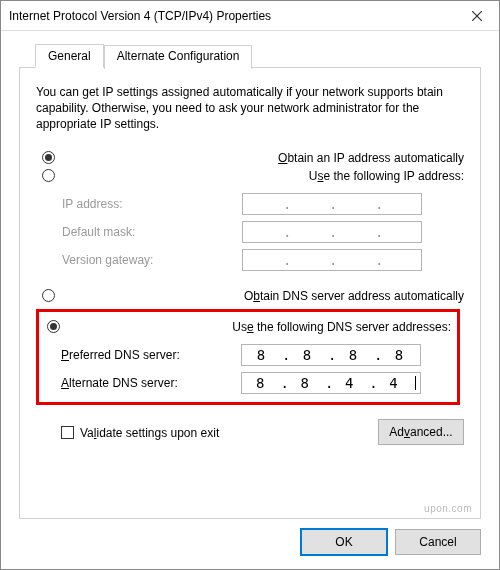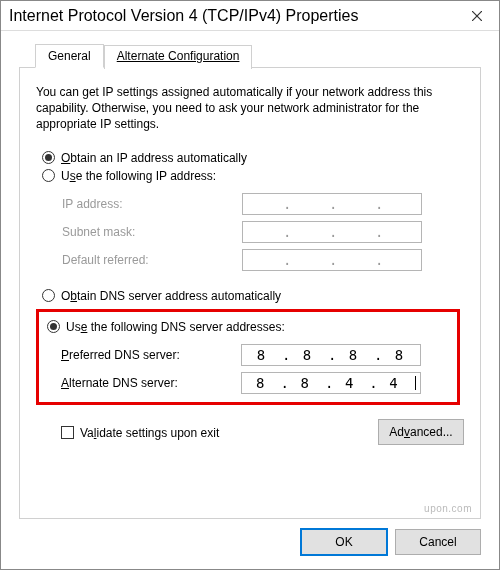--- a/index.html
+++ b/index.html
@@ -22,21 +22,21 @@
     flex-direction: column;
   }
   .titlebar {
     height: 30px;
     display: flex;
     align-items: center;
     justify-content: space-between;
     padding: 0 0 0 8px;
     border-bottom: 1px solid #ddd;
   }
-  .titlebar-title { font-size: 16px; }
+  .titlebar-title { font-size: 12px; }
   .titlebar-close {
     width: 45px;
     height: 29px;
     display: flex;
     align-items: center;
     justify-content: center;
     font-size: 14px;
     color: #333;
   }
   .content {
@@ -63,36 +63,36 @@
   }
   .tab.active {
     background: #fff;
     border-bottom: 1px solid #fff;
   }
   .tab:not(.active) {
     background: #fff;
     top: 2px;
     padding-top: 3px;
     padding-bottom: 3px;
-    text-decoration: underline;
   }
   .panel {
     border: 1px solid #d0d0d0;
     flex: 1;
     padding: 16px 16px 12px 16px;
     font-size: 12px;
     position: relative;
     z-index: 1;
   }
   .desc { line-height: 1.35; margin-bottom: 18px; }
   .radio-row {
     display: flex;
     align-items: center;
     margin: 4px 0 4px 6px;
     gap: 6px;
+    justify-content: space-between;
   }
   .radio-outer {
     width: 13px; height: 13px; border: 1px solid #333; border-radius: 50%;
     display: flex; align-items: center; justify-content: center;
     background: #fff;
   }
   .radio-outer.checked::after {
     content: ""; width: 7px; height: 7px; background: #333; border-radius: 50%;
   }
   .ul { text-decoration: underline; }
@@ -191,21 +191,21 @@
     </div>
   </div>
 
   <div class="content">
     <div class="tabs">
       <div class="tab active">General</div>
       <div class="tab">Alternate Configuration</div>
     </div>
 
     <div class="panel">
-      <div class="desc">You can get IP settings assigned automatically if your network address this capability. Otherwise, you need to ask your network administrator for the appropriate IP settings.</div>
+      <div class="desc">You can get IP settings assigned automatically if your network supports btain capability. Otherwise, you need to ask your network administrator for the appropriate IP settings.</div>
 
       <div class="radio-row">
         <span class="radio-outer checked"></span>
         <span><span class="ul">O</span><span>btain an IP address automatically</span></span>
       </div>
       <div class="radio-row">
         <span class="radio-outer"></span>
         <span>U<span class="ul">s</span>e the following IP address:</span>
       </div>
 
@@ -215,32 +215,32 @@
           <div class="ip-box">
             <span class="oct"></span>
               <span class="dot">.</span>
             <span class="oct"></span>
               <span class="dot">.</span>
             <span class="oct"></span>
               <span class="dot">.</span>
             <span class="oct"></span>
           </div>
 
-          <div class="ip-label">Subnet mask:</div>
-          <div class="ip-box">
-            <span class="oct"></span>
-              <span class="dot">.</span>
-            <span class="oct"></span>
-              <span class="dot">.</span>
-            <span class="oct"></span>
-              <span class="dot">.</span>
-            <span class="oct"></span>
-          </div>
-
-          <div class="ip-label">Default referred:</div>
+          <div class="ip-label">Default mask:</div>
+          <div class="ip-box">
+            <span class="oct"></span>
+              <span class="dot">.</span>
+            <span class="oct"></span>
+              <span class="dot">.</span>
+            <span class="oct"></span>
+              <span class="dot">.</span>
+            <span class="oct"></span>
+          </div>
+
+          <div class="ip-label">Version gateway:</div>
           <div class="ip-box">
             <span class="oct"></span>
               <span class="dot">.</span>
             <span class="oct"></span>
               <span class="dot">.</span>
             <span class="oct"></span>
               <span class="dot">.</span>
             <span class="oct"></span>
           </div>
         </div>

